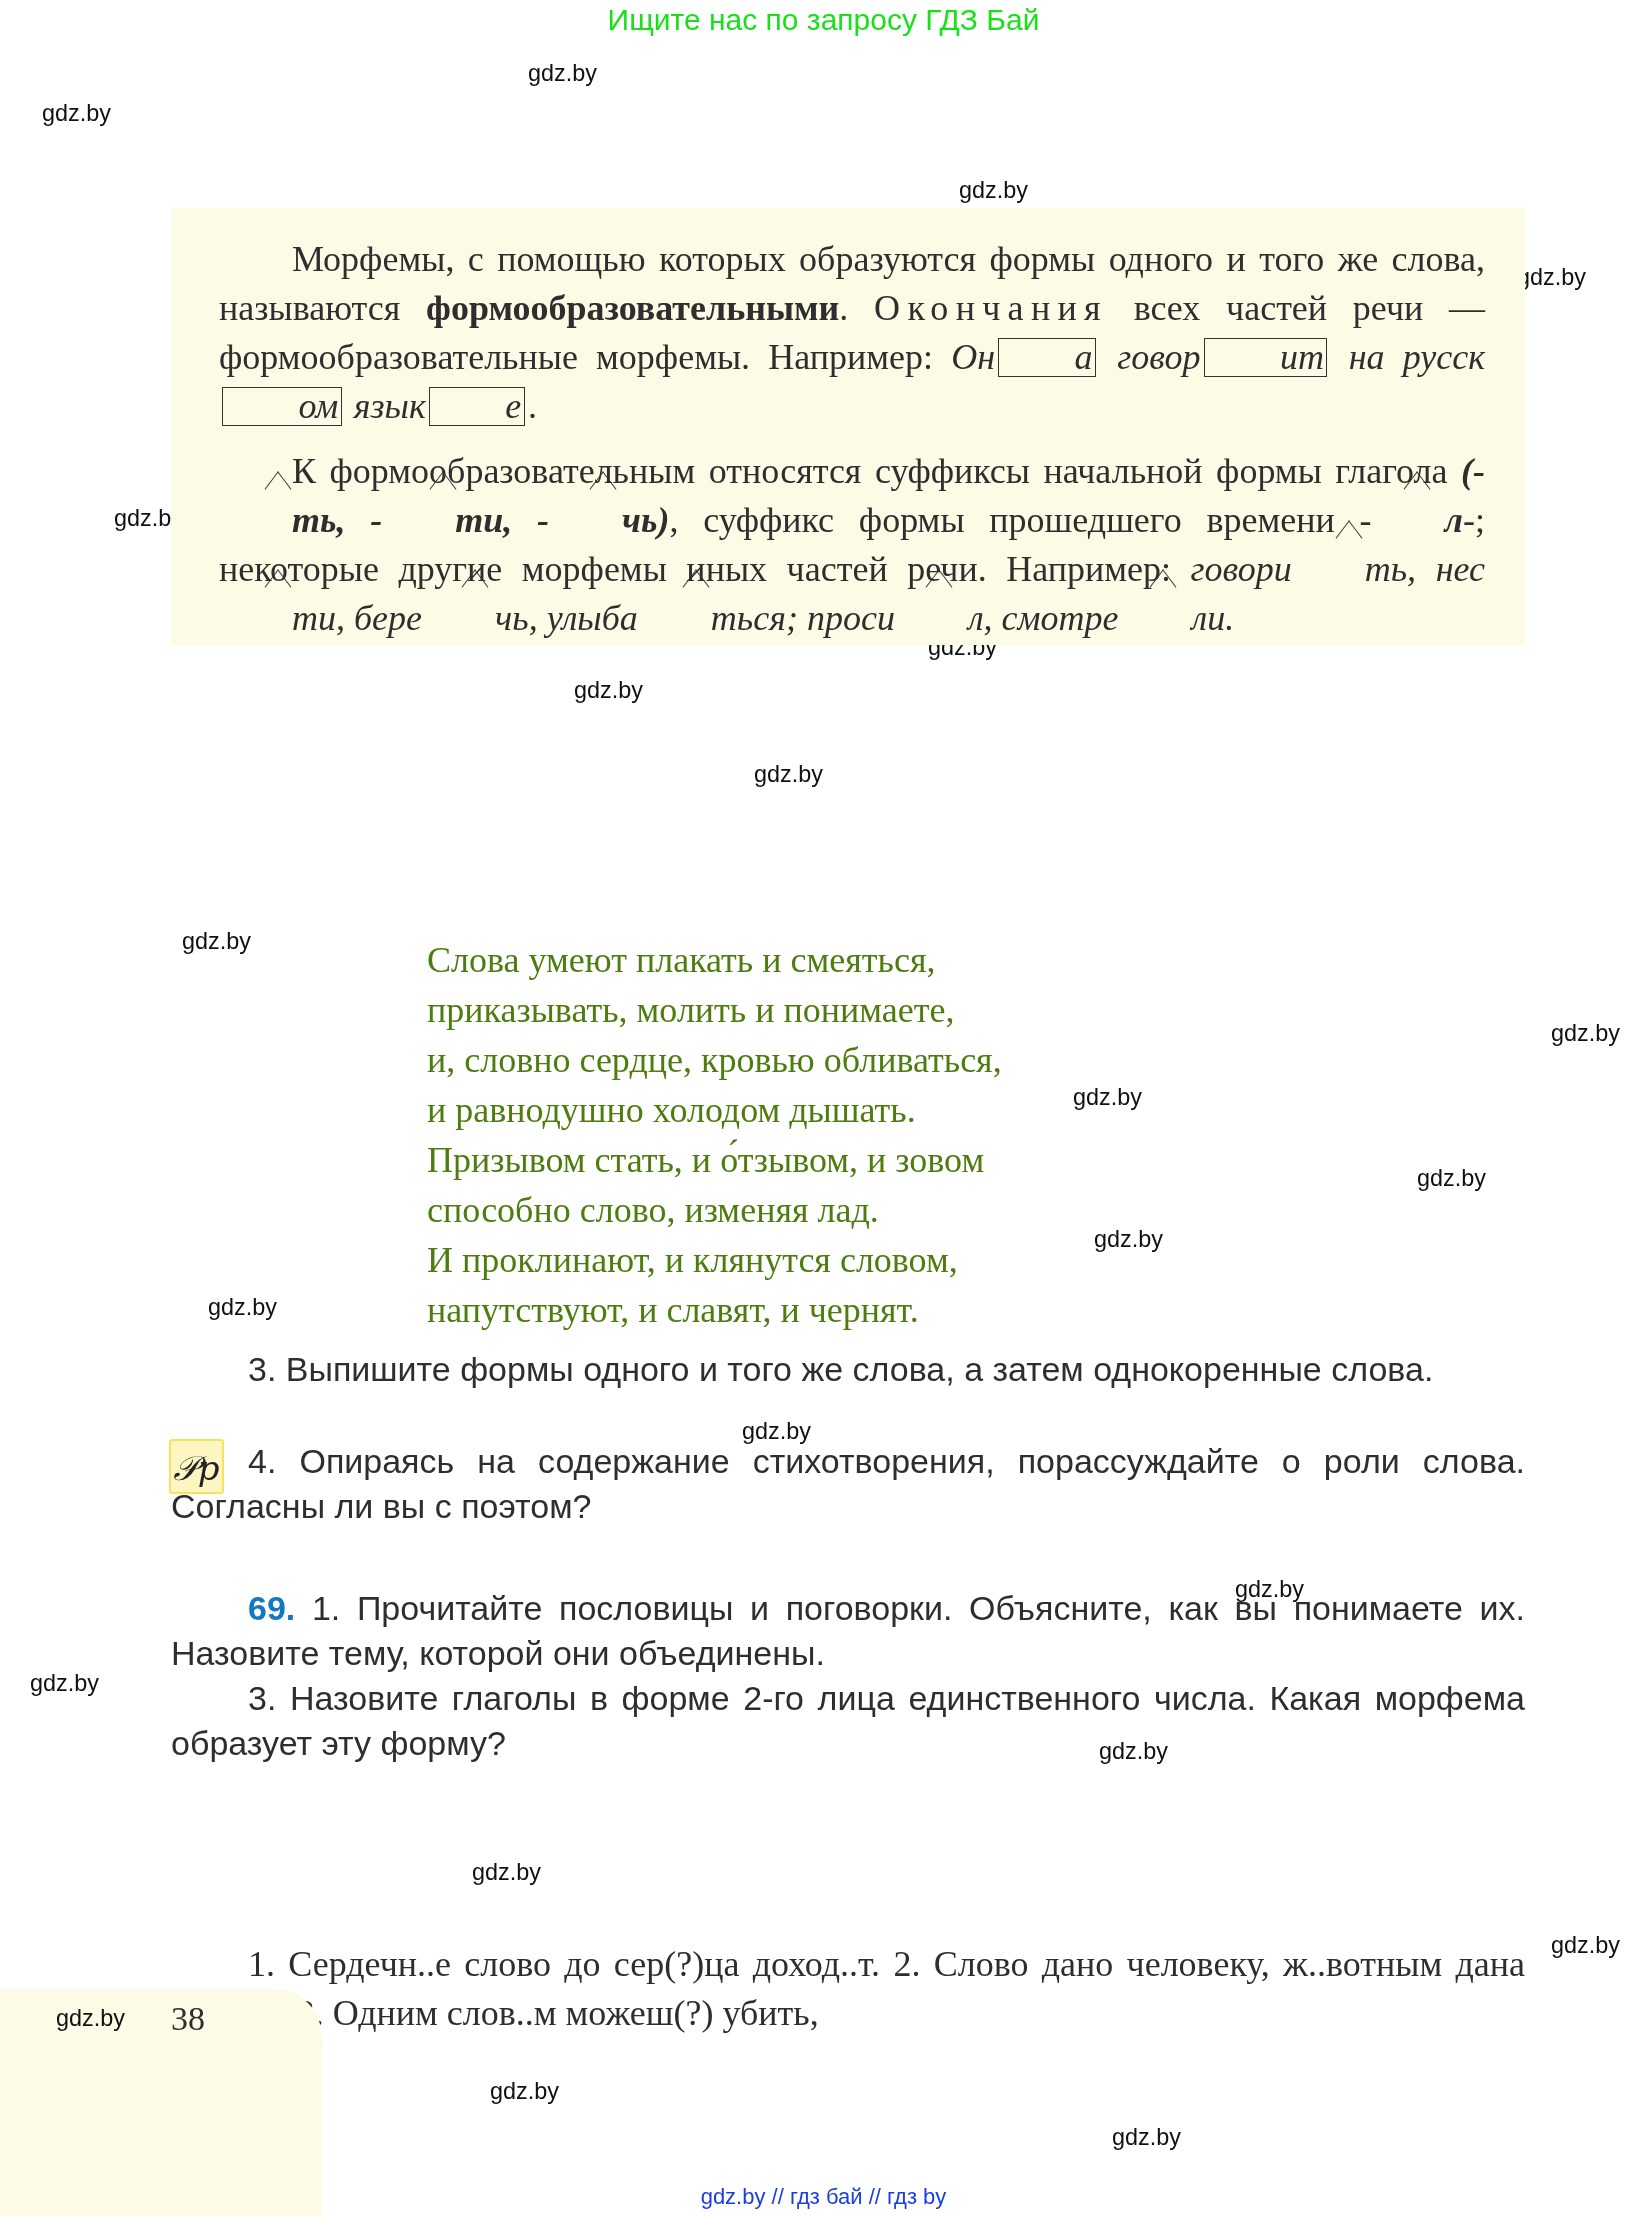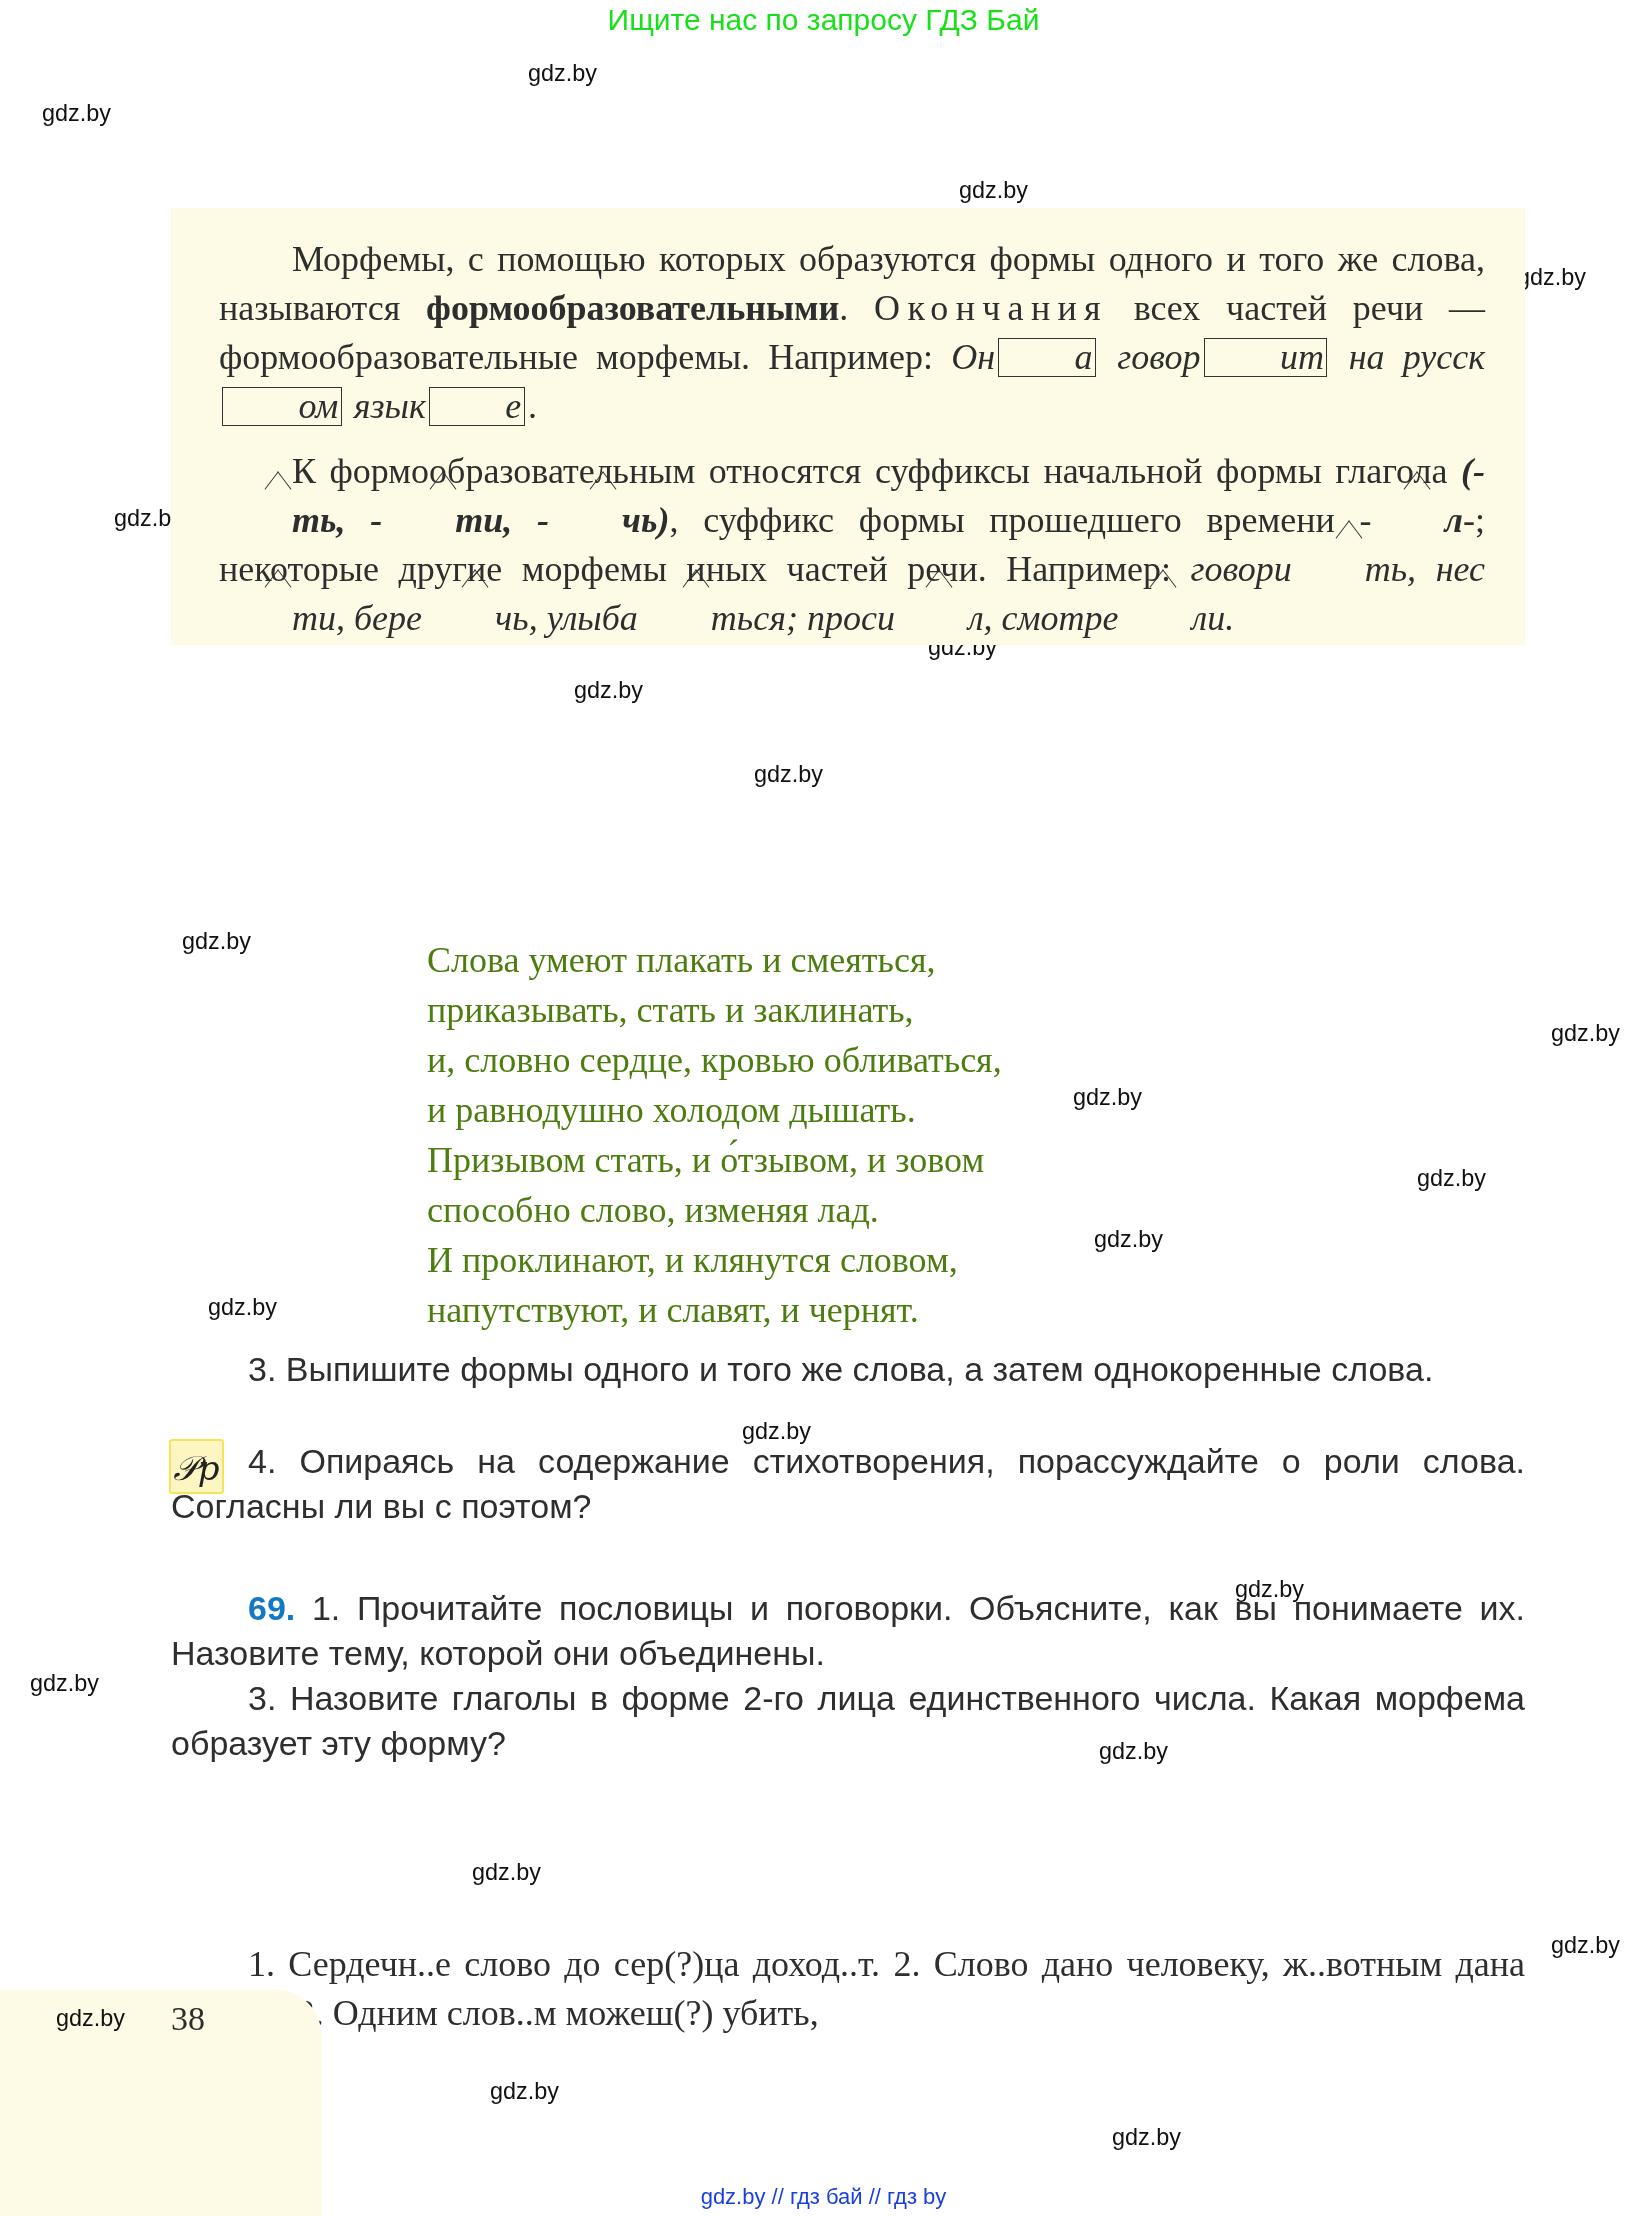--- a/index.html
+++ b/index.html
@@ -110,21 +110,21 @@
 <div class="rule-text">
   <p><span>Морфемы, с помощью которых образуются формы одного и того же слова, называются </span><b>формообразовательными</b><span>. </span><span class="spaced">Окончания</span><span> всех частей речи — формообразовательные морфемы. Например: </span><i>Он</i><span class="mbox">а</span> <i>говор</i><span class="mbox">ит</span> <i>на русск</i><span class="mbox">ом</span> <i>язык</i><span class="mbox">е</span>.</p>
   <p><span>К формообразовательным относятся суффиксы начальной формы глагола </span><b><i>(-</i><i class="arc">ть</i><i>, -</i><i class="arc">ти</i><i>, -</i><i class="arc">чь</i><i>)</i></b><span>, суффикс формы прошедшего времени -</span><b><i class="arc">л</i></b><span>-; некоторые другие морфемы иных частей речи. Например: </span><i>говори</i><i class="arc">ть</i><i>, </i><i>нес</i><i class="arc">ти</i><i>, </i><i>бере</i><i class="arc">чь</i><i>, </i><i>улыба</i><i class="arc">ть</i><i>ся; </i><i>проси</i><i class="arc">л</i><i>, </i><i>смотре</i><i class="arc">л</i><i>и.</i></p>
 </div>
 
 <div class="task" style="top:698px">
 </div>
 
 <div class="poem">
   <div>Слова умеют плакать и смеяться,</div>
-  <div>приказывать, стать и заклинать,</div>
+  <div>приказывать, молить и понимаете,</div>
   <div>и, словно сердце, кровью обливаться,</div>
   <div>и равнодушно холодом дышать.</div>
   <div>Призывом стать, и о́тзывом, и зовом</div>
   <div>способно слово, изменяя лад.</div>
   <div>И проклинают, и клянутся словом,</div>
   <div>напутствуют, и славят, и чернят.</div>
 </div>
 
 <div class="task" style="top:1347px">
   <p>3. Выпишите формы одного и того же слова, а затем однокоренные слова.</p>

